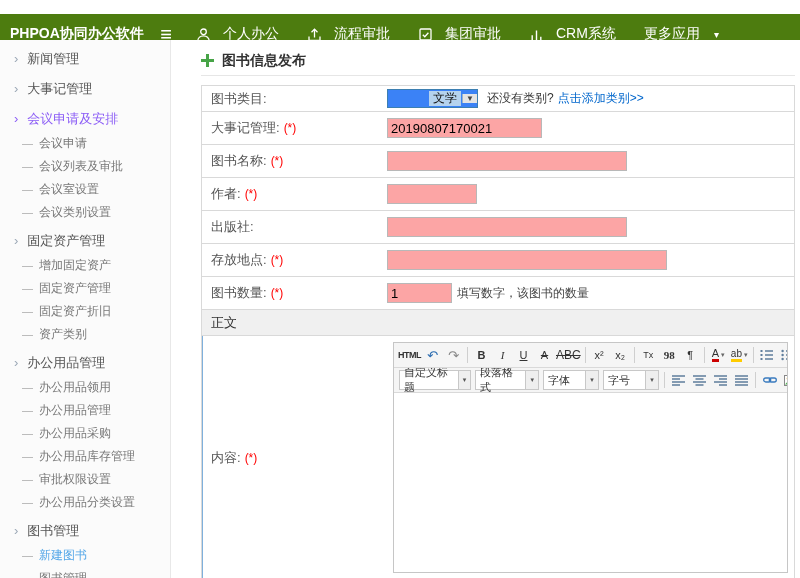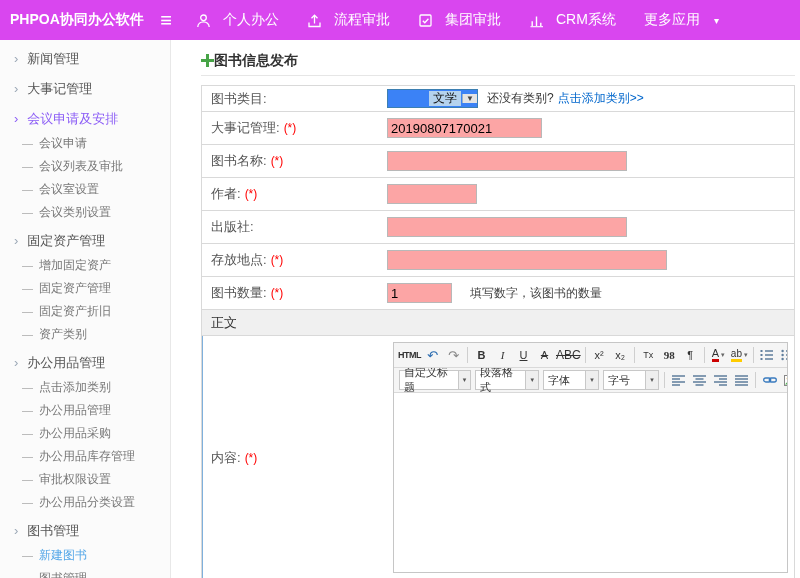--- a/index.html
+++ b/index.html
@@ -4,22 +4,22 @@
 <style>
   * { box-sizing: border-box; margin: 0; padding: 0; }
   html,body { width:800px; height:578px; overflow:hidden; }
   body {
     font-family: "Liberation Sans", "DejaVu Sans", sans-serif;
     font-size: 13px; color:#333; background:#fff; position:relative;
   }
 
   
   .topbar {
-    position:absolute; top:0; left:0; width:800px; height:40px;
-    background:#d946ef; display:flex; align-items:center;
+    position:absolute; top:14px; left:0; width:800px; height:40px;
+    background:#4d7c0f; display:flex; align-items:center;
   }
   .logo { width:152px; padding-left:10px; color:#fff; font-weight:bold; font-size:14px; white-space:nowrap; }
   .menu-toggle { width:28px; text-align:center; color:#fff; font-size:20px; line-height:40px; cursor:pointer; }
   .topnav { display:flex; align-items:center; gap:28px; margin-left:16px; }
   .tn-item { display:flex; align-items:center; gap:12px; color:#fff; font-size:14px; cursor:pointer; text-decoration:none; white-space:nowrap; }
   .ticon svg { display:block; }
   .tn-caret { font-size:10px; margin-left:2px; }
 
   
   .sidebar {
@@ -31,39 +31,39 @@
   .sp.active, .sp.active .arr { color:#8b5cf6; }
   .sc { height:23px; line-height:23px; padding-left:22px; font-size:12px; color:#777; cursor:pointer; white-space:nowrap; }
   .sc .dash { color:#aaa; margin-right:6px; font-size:11px; }
   .sc.active { color:#54a7e8; }
 
   
   .main {
     position:absolute; top:40px; left:171px; width:629px; height:538px;
     background:#fff; padding:0 5px 0 30px;
   }
-  .title-row { margin-top:6px; height:30px; display:flex; align-items:center; border-bottom:1px solid #e6e6e6; }
+  .title-row { margin-top:6px; height:30px; display:flex; align-items:center; gap:8px; border-bottom:1px solid #e6e6e6; }
   .plus-icon { width:13px; height:13px; position:relative; flex-shrink:0; }
   .plus-icon::before { content:""; position:absolute; left:5px; top:0; width:3px; height:13px; background:#47a447; }
   .plus-icon::after  { content:""; position:absolute; left:0; top:5px; width:13px; height:3px; background:#47a447; }
   .page-title { font-size:14px; font-weight:bold; color:#333; }
 
   
   .form { margin-top:9px; border:1px solid #d9d9d9; }
   .frow { display:flex; align-items:center; border-bottom:1px solid #d9d9d9; height:33px; }
   .frow.cat { height:26px; }
   .frow.section { height:26px; background:#f0f0f0; }
   .frow.contentrow { height:243px; align-items:stretch; border-bottom:none; box-shadow:inset 1px 0 0 #7fb0dc; }
   .flabel { width:185px; flex-shrink:0; padding-left:9px; font-size:13px; color:#555; display:flex; align-items:center; }
   .req { color:#ff0000; font-size:12px; margin-left:4px; }
   .fval { flex:1; display:flex; align-items:center; padding-right:6px; min-width:0; }
   .inp { height:20px; border:1px solid #b8b8b8; font-size:13px; padding:0 3px; font-family:inherit; background:#fca5a5; }
   .w155{width:155px}.w240{width:240px}.w90{width:90px}.w280{width:280px}.w65{width:65px}
   .sec-label { padding-left:9px; font-size:13px; color:#333; }
-  .hint { margin-left:18px; font-size:12px; color:#444; }
+  .hint { margin-left:5px; font-size:12px; color:#444; }
 
   .cat-select { display:flex; align-items:center; height:19px; border:1px solid #3c7fb1; background:#3b82f6; cursor:pointer;padding-left:40px; }
   .cs-txt { padding:0 4px; margin:1px; background:#b5d3ee; color:#111; font-size:12px; line-height:15px; }
   .cs-caret { width:15px; border-left:1px solid #9ab2c6; background:#e4e4e4; color:#444; font-size:8px; display:flex; align-items:center; justify-content:center; }
   .cat-note { margin-left:9px; font-size:12px; color:#333; }
   .cat-link { margin-left:4px; font-size:12px; color:#0066cc; cursor:pointer; text-decoration:none; }
 
   
   .editorcell { padding:6px; align-items:stretch; }
   .editor { flex:1; border:1px solid #c6c6c6; display:flex; flex-direction:column; background:#fff; min-width:0; }
@@ -156,21 +156,21 @@
   <div class="sc"><span class="dash">—</span><span>会议申请</span></div>
   <div class="sc"><span class="dash">—</span><span>会议列表及审批</span></div>
   <div class="sc"><span class="dash">—</span><span>会议室设置</span></div>
   <div class="sc"><span class="dash">—</span><span>会议类别设置</span></div>
   <div class="sp"><span class="arr">›</span><span>固定资产管理</span></div>
   <div class="sc"><span class="dash">—</span><span>增加固定资产</span></div>
   <div class="sc"><span class="dash">—</span><span>固定资产管理</span></div>
   <div class="sc"><span class="dash">—</span><span>固定资产折旧</span></div>
   <div class="sc"><span class="dash">—</span><span>资产类别</span></div>
   <div class="sp"><span class="arr">›</span><span>办公用品管理</span></div>
-  <div class="sc"><span class="dash">—</span><span>点击添加类别</span></div>
+  <div class="sc"><span class="dash">—</span><span>办公用品领用</span></div>
   <div class="sc"><span class="dash">—</span><span>办公用品管理</span></div>
   <div class="sc"><span class="dash">—</span><span>办公用品采购</span></div>
   <div class="sc"><span class="dash">—</span><span>办公用品库存管理</span></div>
   <div class="sc"><span class="dash">—</span><span>审批权限设置</span></div>
   <div class="sc"><span class="dash">—</span><span>办公用品分类设置</span></div>
   <div class="sp"><span class="arr">›</span><span>图书管理</span></div>
   <div class="sc active"><span class="dash">—</span><span>新建图书</span></div>
   <div class="sc"><span class="dash">—</span><span>图书管理</span></div>
 </div>
 

